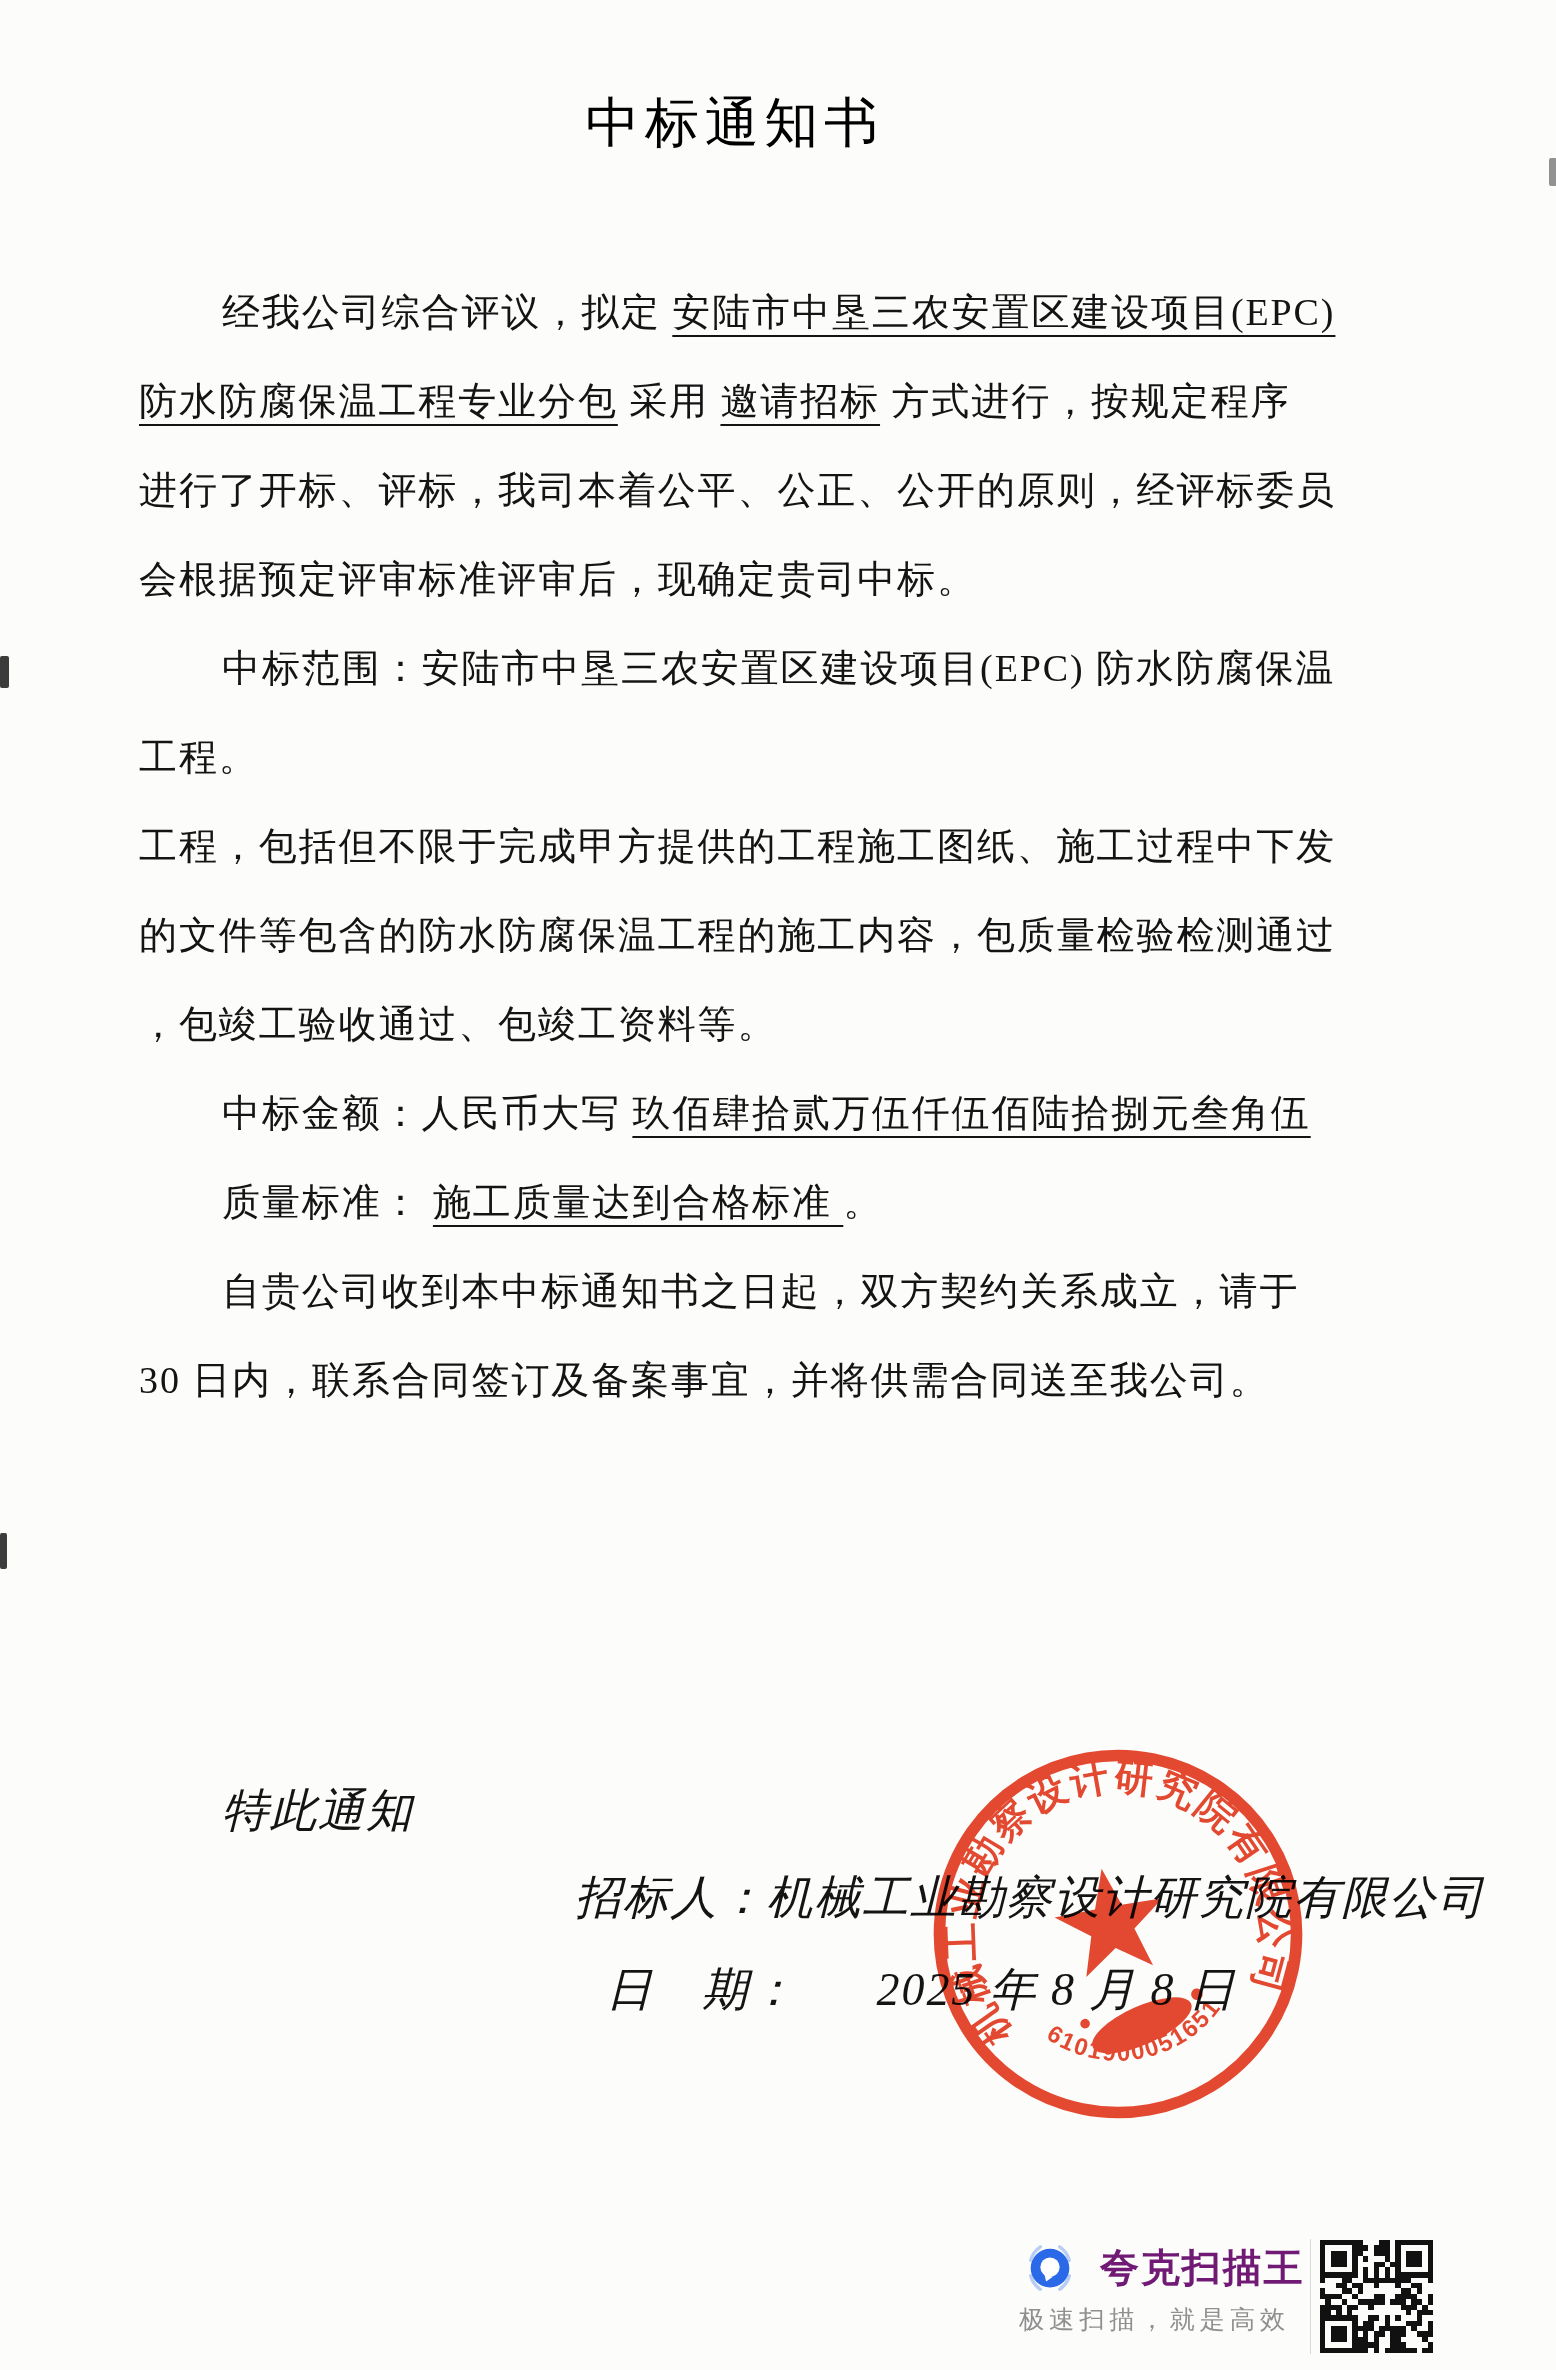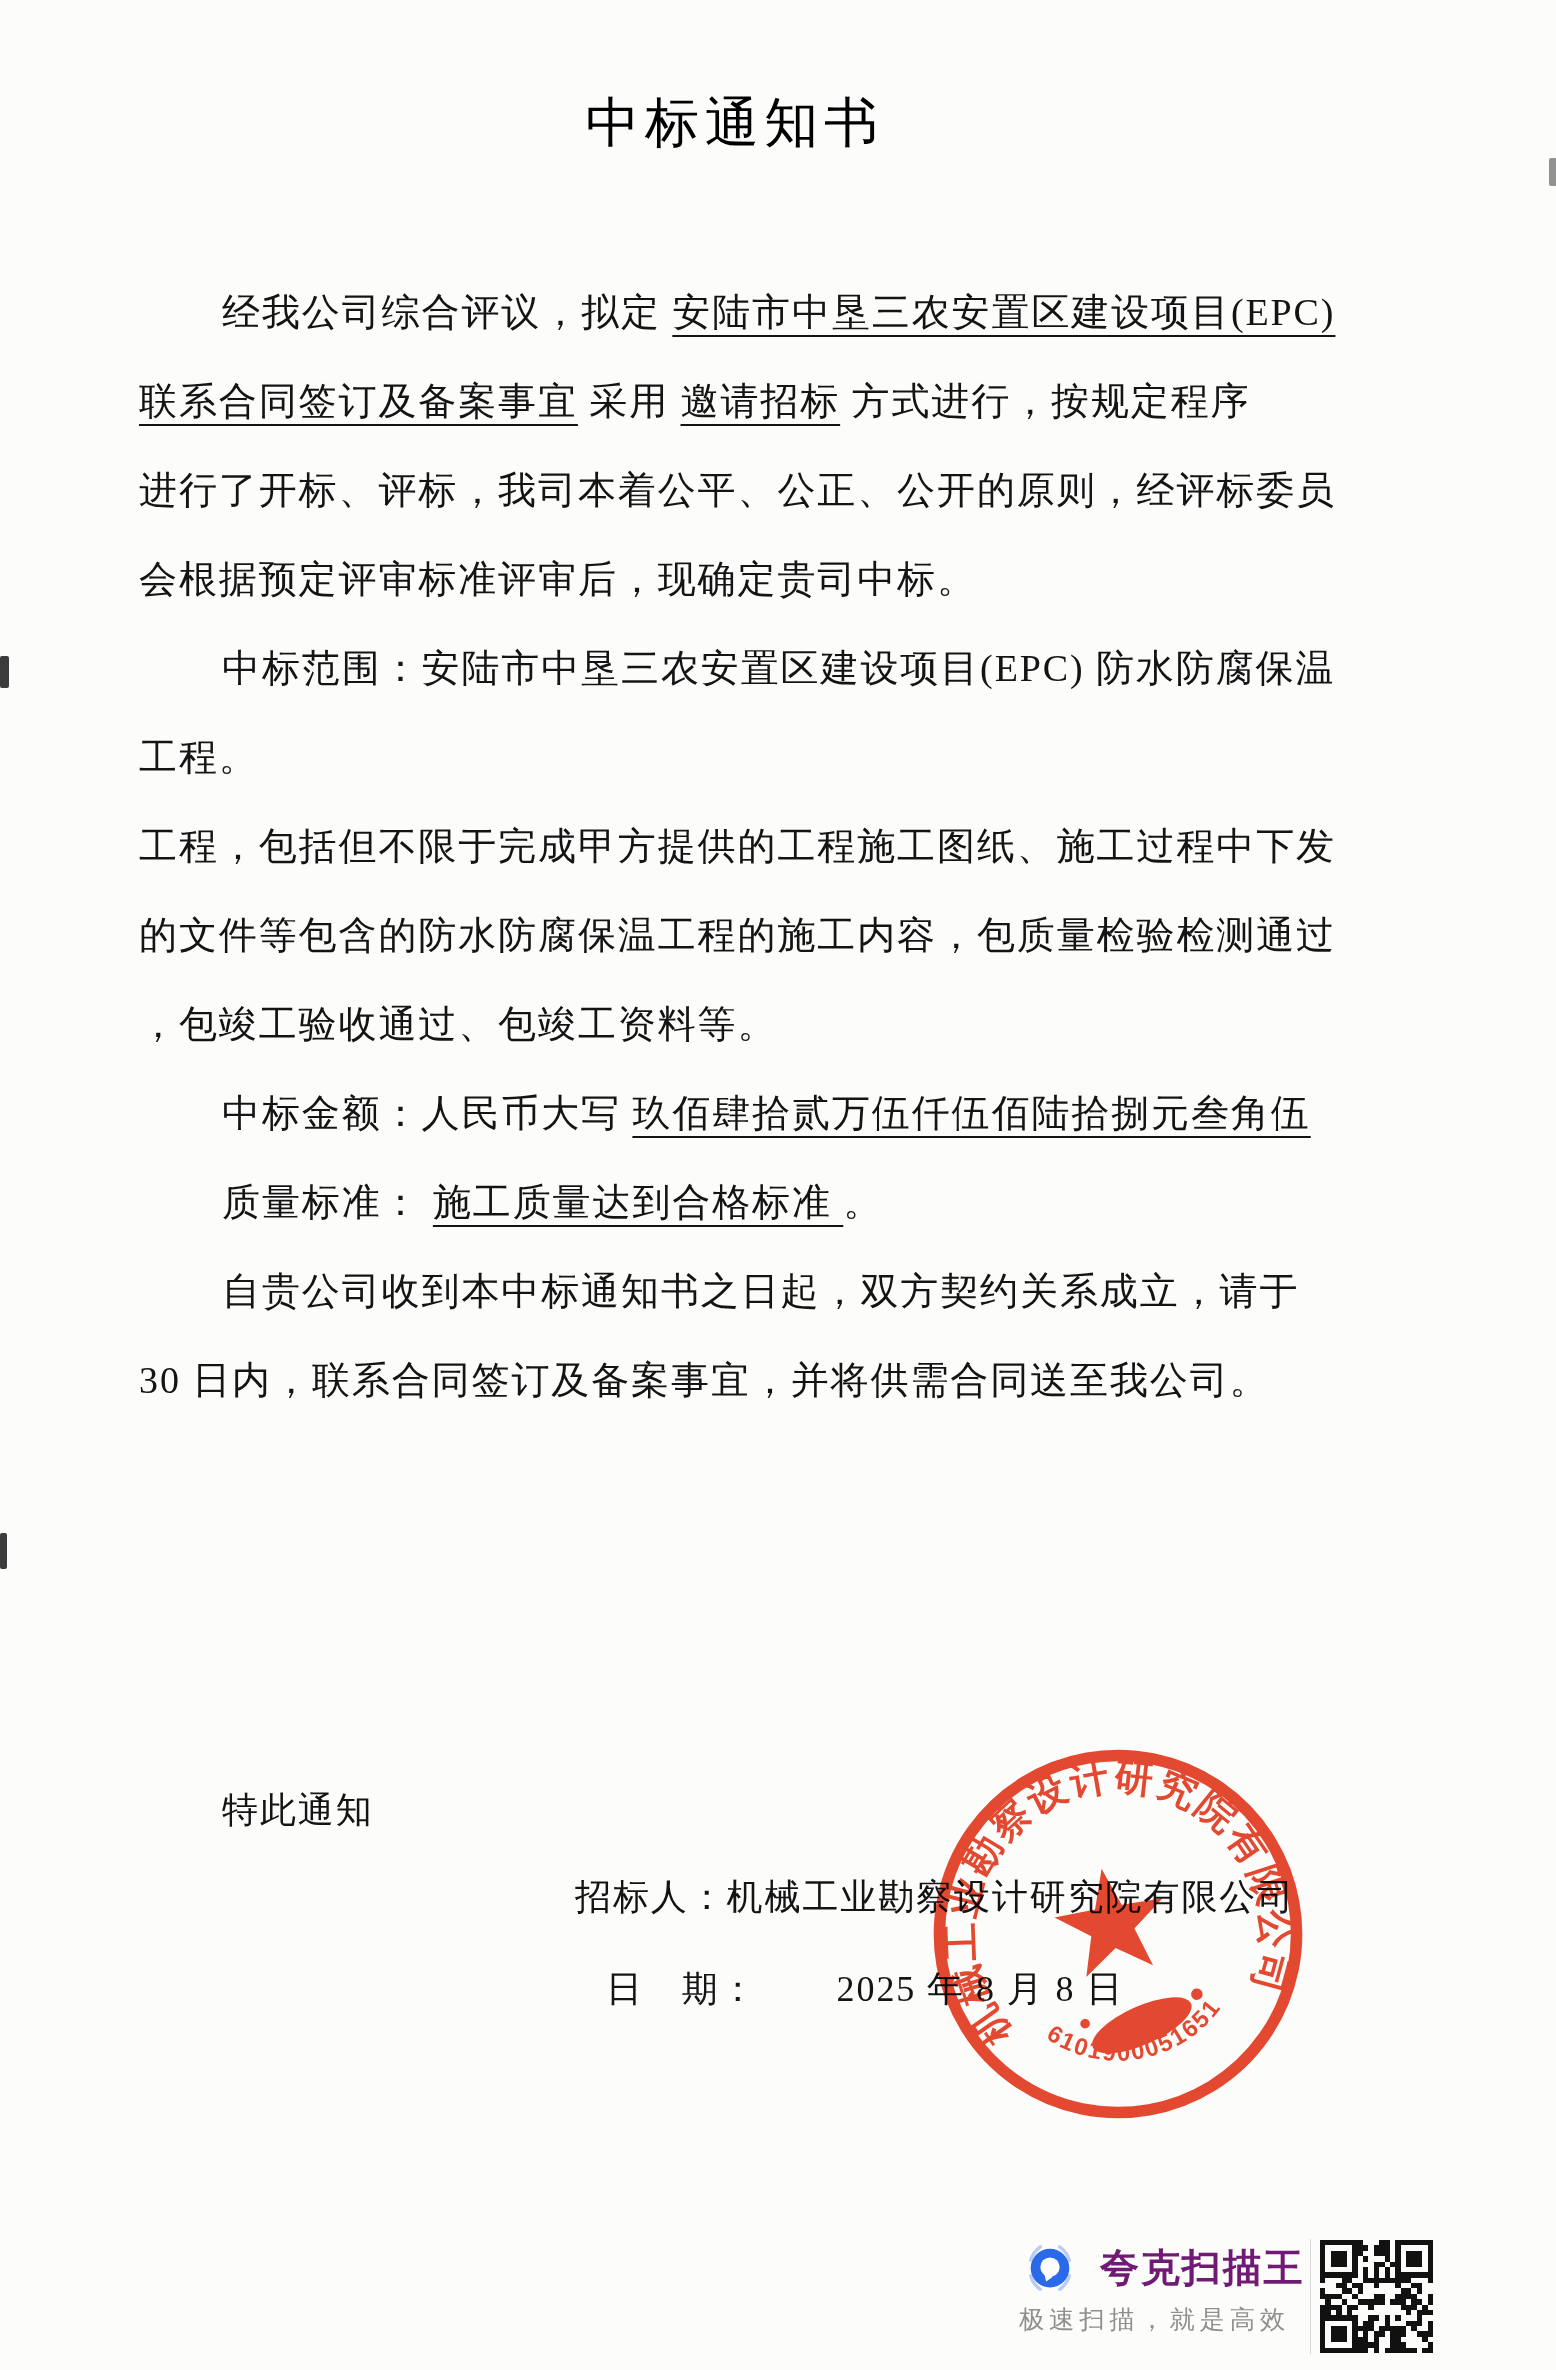--- a/index.html
+++ b/index.html
@@ -10,21 +10,21 @@
   }
   .title {
     position:absolute; top:87px; left:0; width:1469px; text-align:center;
     font-family:"Liberation Sans", sans-serif; font-weight:normal;
     font-size:54px; letter-spacing:5.6px; color:#000;
   }
   .body-block { position:absolute; left:139px; top:268px; width:1234px; }
   .line { font-size:38px; line-height:89px; height:89px; letter-spacing:1.9px; white-space:nowrap; }
   .line.indent { padding-left:83px; }
   .u { text-decoration:underline; text-underline-offset:10.4px; text-decoration-thickness:2.4px; }
-  .sigline { position:absolute; font-size:36px; line-height:89px; letter-spacing:1.9px; white-space:nowrap; }
+  .sigline { position:absolute; font-size:46px; line-height:89px; letter-spacing:1.9px; white-space:nowrap;font-style:italic; }
   .sig-notice { left:222px; top:1766px; }
   .sig-bidder { left:575px; top:1853px; }
   .sig-date  { left:606px; top:1945px; }
   .date-value { margin-left:79px; }
 
   .stamp {
     position:absolute; left:926px; top:1742px; width:384px; height:384px;
     transform:rotate(-10deg); mix-blend-mode:multiply; opacity:.92;
     pointer-events:none;
   }
@@ -51,21 +51,21 @@
 </style>
 </head>
 <body>
 
 <div class="page">
 
   <div class="title">中标通知书</div>
 
   <div class="body-block">
       <div class="line indent"><span>经我公司综合评议，拟定 </span><span class="u">安陆市中垦三农安置区建设项目(EPC)</span></div>
-      <div class="line"><span class="u">联系合同签订及备案事宜</span><span> 采用 </span><span class="u">邀请招标</span><span> 方式进行，按规定程序</span></div>
+      <div class="line"><span class="u">防水防腐保温工程专业分包</span><span> 采用 </span><span class="u">邀请招标</span><span> 方式进行，按规定程序</span></div>
       <div class="line"><span>进行了开标、评标，我司本着公平、公正、公开的原则，经评标委员</span></div>
       <div class="line"><span>会根据预定评审标准评审后，现确定贵司中标。</span></div>
       <div class="line indent"><span>中标范围：安陆市中垦三农安置区建设项目(EPC) 防水防腐保温</span></div>
       <div class="line"><span>工程。</span></div>
       <div class="line"><span>工程，包括但不限于完成甲方提供的工程施工图纸、施工过程中下发</span></div>
       <div class="line"><span>的文件等包含的防水防腐保温工程的施工内容，包质量检验检测通过</span></div>
       <div class="line"><span>，包竣工验收通过、包竣工资料等。</span></div>
       <div class="line indent"><span>中标金额：人民币大写 </span><span class="u">玖佰肆拾贰万伍仟伍佰陆拾捌元叁角伍</span></div>
       <div class="line indent"><span>质量标准： </span><span class="u"> 施工质量达到合格标准 </span><span> 。</span></div>
       <div class="line indent"><span>自贵公司收到本中标通知书之日起，双方契约关系成立，请于</span></div>

